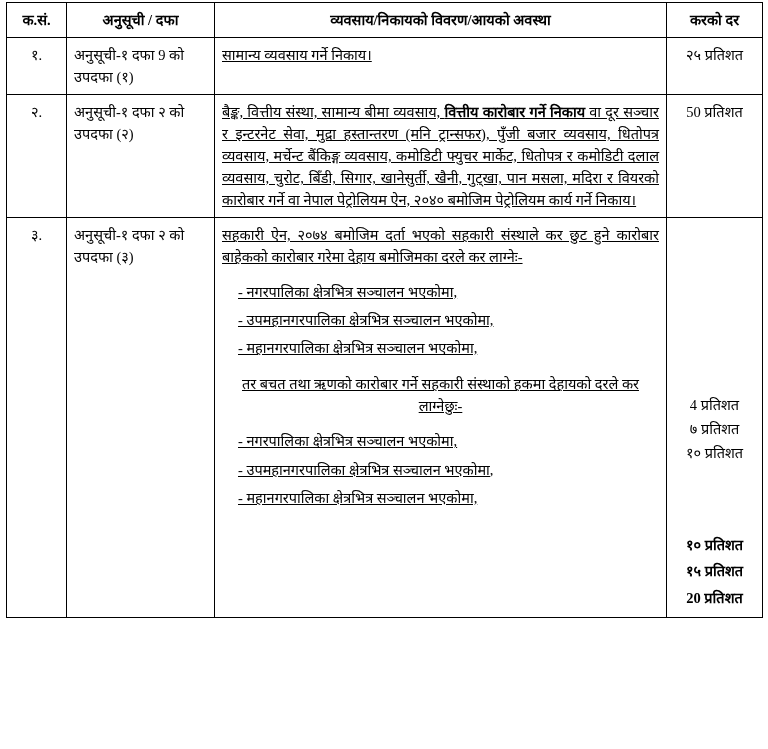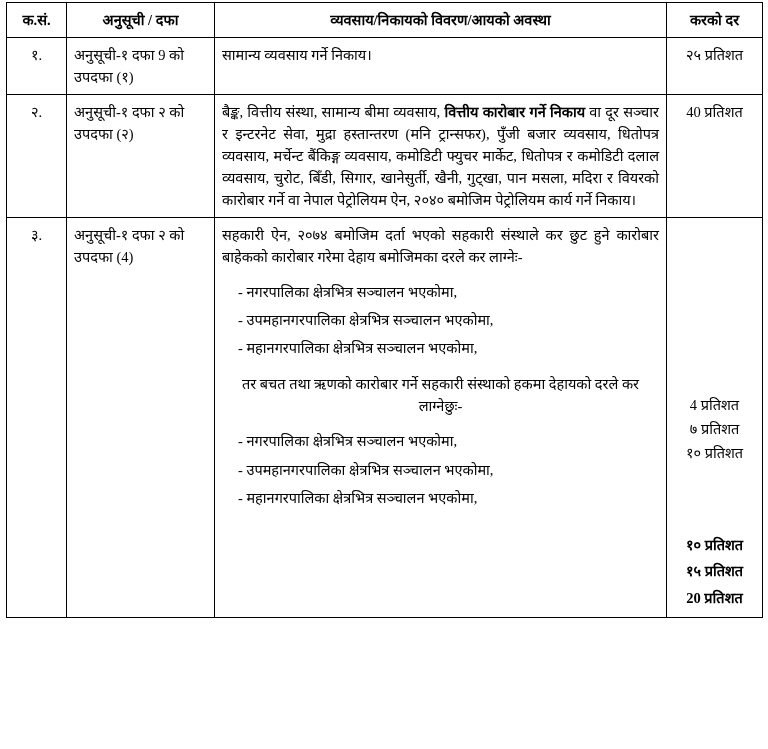--- a/index.html
+++ b/index.html
@@ -50,20 +50,21 @@
   td.sn {
     text-align: center;
     white-space: nowrap;
   }
   td.ref {
     text-align: left;
   }
   td.desc {
     text-align: justify;
     text-justify: inter-word;
+    text-decoration: underline;
   }
   td.rate {
     text-align: center;
   }
   .bold { font-weight: bold; }
   .desc-para {
     margin: 0;
   }
   .bullet-list {
     margin: 13px 0 0 0;
@@ -118,26 +119,26 @@
         </td>
         <td class="rate">२५ प्रतिशत</td>
       </tr>
 
       <tr>
         <td class="sn">२.</td>
         <td class="ref">अनुसूची-१ दफा २ को उपदफा (२)</td>
         <td class="desc">
           <p class="desc-para"><span>बैङ्क, वित्तीय संस्था, सामान्य बीमा व्यवसाय, </span><span class="bold">वित्तीय कारोबार गर्ने निकाय</span><span> वा दूर सञ्चार र इन्टरनेट सेवा, मुद्रा हस्तान्तरण (मनि ट्रान्सफर), पुँजी बजार व्यवसाय, धितोपत्र व्यवसाय, मर्चेन्ट बैंकिङ्ग व्यवसाय, कमोडिटी फ्युचर मार्केट, धितोपत्र र कमोडिटी दलाल व्यवसाय, चुरोट, बिँडी, सिगार, खानेसुर्ती, खैनी, गुट्खा, पान मसला, मदिरा र वियरको कारोबार गर्ने वा नेपाल पेट्रोलियम ऐन, २०४० बमोजिम पेट्रोलियम कार्य गर्ने निकाय।</span></p>
         </td>
-        <td class="rate">40 प्रतिशत</td>
+        <td class="rate">50 प्रतिशत</td>
       </tr>
 
       <tr>
         <td class="sn">३.</td>
-        <td class="ref">अनुसूची-१ दफा २ को उपदफा (4)</td>
+        <td class="ref">अनुसूची-१ दफा २ को उपदफा (३)</td>
         <td class="desc">
           <p class="desc-para">सहकारी ऐन, २०७४ बमोजिम दर्ता भएको सहकारी संस्थाले कर छुट हुने कारोबार बाहेकको कारोबार गरेमा देहाय बमोजिमका दरले कर लाग्नेः-</p>
           <ul class="bullet-list">
             <li>- नगरपालिका क्षेत्रभित्र सञ्चालन भएकोमा,</li>
             <li>- उपमहानगरपालिका क्षेत्रभित्र सञ्चालन भएकोमा,</li>
             <li>- महानगरपालिका क्षेत्रभित्र सञ्चालन भएकोमा,</li>
           </ul>
           <p class="note-para">तर बचत तथा ऋणको कारोबार गर्ने सहकारी संस्थाको हकमा देहायको दरले कर लाग्नेछुः-</p>
           <ul class="bullet-list">
             <li>- नगरपालिका क्षेत्रभित्र सञ्चालन भएकोमा,</li>

